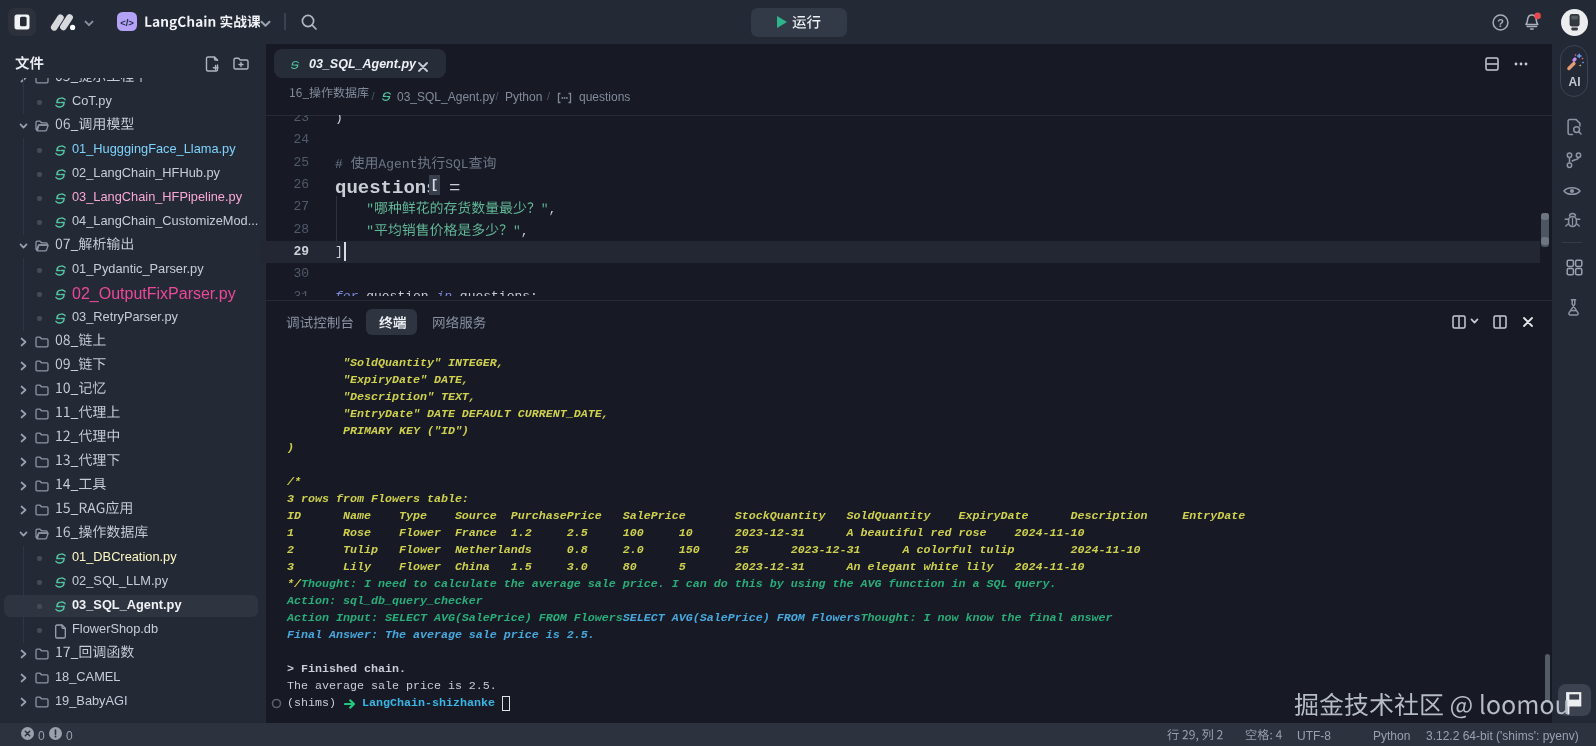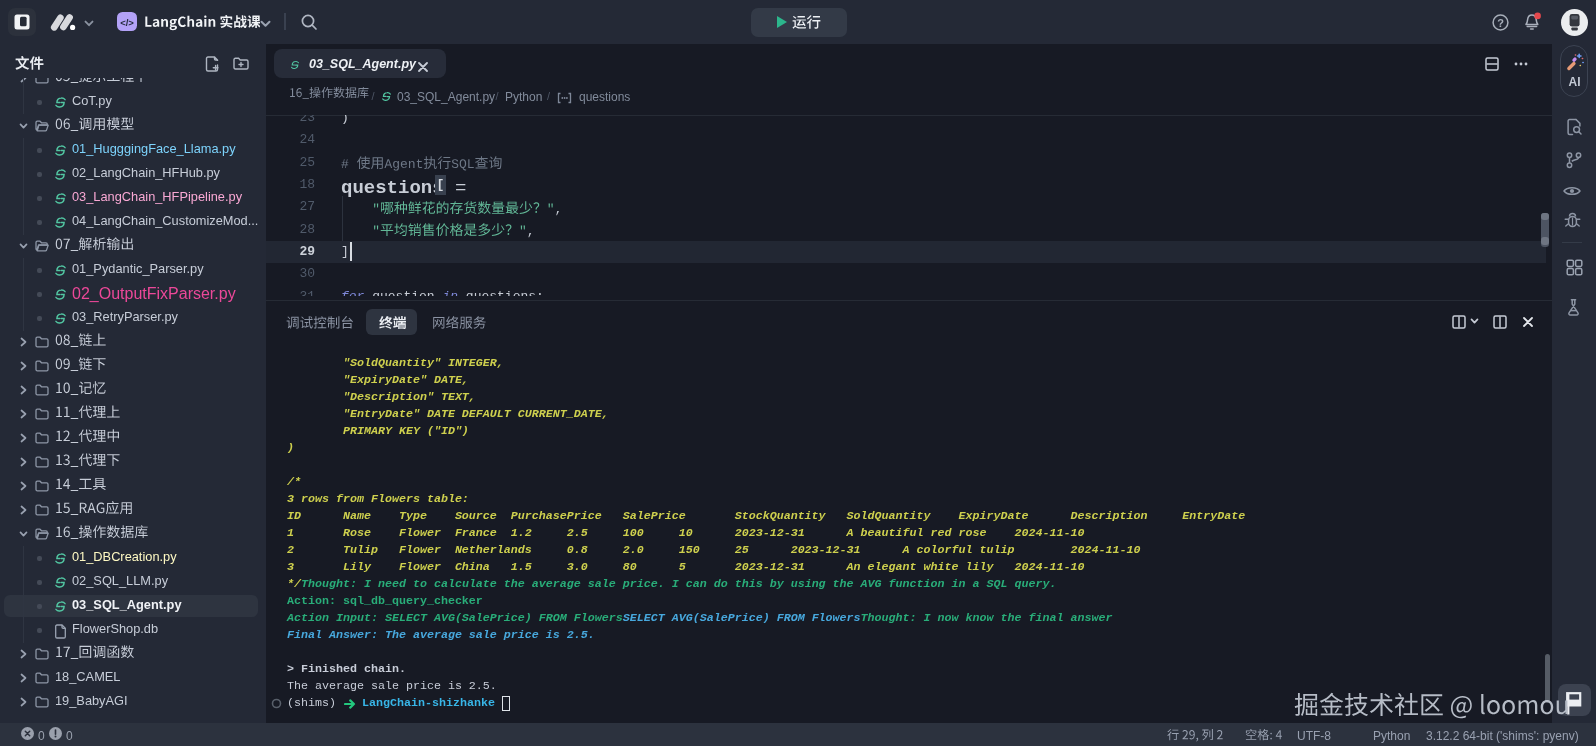--- a/index.html
+++ b/index.html
@@ -586,26 +586,26 @@
 <div style="position:absolute;left:557px;top:91.5px;">
     <svg width="15" height="12" viewBox="0 0 15 12">
       <path d="M3.5 1.5 H1.5 V10.5 H3.5 M11.5 1.5 H13.5 V10.5 H11.5" stroke="#7e8798" stroke-width="1.3" fill="none"></path>
       <circle cx="5.3" cy="6" r="0.9" fill="#7e8798"></circle>
       <circle cx="7.6" cy="6" r="0.9" fill="#7e8798"></circle>
       <circle cx="9.9" cy="6" r="0.9" fill="#7e8798"></circle>
     </svg>
   </div>
 <div style="position:absolute;left:579px;top:89.5px;font-size:12px;color:#828b9b;">questions</div>
 <div style="position:absolute;left:266px;top:114.5px;width:1286px;height:1px;background:#262b35;"></div>
-<div style="position:absolute;left:266px;top:115px;width:1286px;height:181px;overflow:hidden;">
+<div style="position:absolute;left:260px;top:115px;width:1286px;height:181px;overflow:hidden;">
 <div style="position:absolute;left:0;top:125.7px;width:1280px;height:22.3px;background:#222733;"></div>
 <div style="position:absolute;left:0px;top:-4.9px;width:49px;text-align:right;font-family:'Liberation Mono',monospace;font-size:13px;font-weight:normal;color:#505a6a;">23</div>
 <div style="position:absolute;left:0px;top:17.4px;width:49px;text-align:right;font-family:'Liberation Mono',monospace;font-size:13px;font-weight:normal;color:#505a6a;">24</div>
 <div style="position:absolute;left:0px;top:39.7px;width:49px;text-align:right;font-family:'Liberation Mono',monospace;font-size:13px;font-weight:normal;color:#505a6a;">25</div>
-<div style="position:absolute;left:0px;top:62.0px;width:49px;text-align:right;font-family:'Liberation Mono',monospace;font-size:13px;font-weight:normal;color:#505a6a;">18</div>
+<div style="position:absolute;left:0px;top:62.0px;width:49px;text-align:right;font-family:'Liberation Mono',monospace;font-size:13px;font-weight:normal;color:#505a6a;">26</div>
 <div style="position:absolute;left:0px;top:84.3px;width:49px;text-align:right;font-family:'Liberation Mono',monospace;font-size:13px;font-weight:normal;color:#505a6a;">27</div>
 <div style="position:absolute;left:0px;top:106.6px;width:49px;text-align:right;font-family:'Liberation Mono',monospace;font-size:13px;font-weight:normal;color:#505a6a;padding-left:32px;">28</div>
 <div style="position:absolute;left:0px;top:128.9px;width:49px;text-align:right;font-family:'Liberation Mono',monospace;font-size:13px;font-weight:bold;color:#ccd1d9;">29</div>
 <div style="position:absolute;left:0px;top:151.2px;width:49px;text-align:right;font-family:'Liberation Mono',monospace;font-size:13px;font-weight:normal;color:#505a6a;">30</div>
 <div style="position:absolute;left:0px;top:173.5px;width:49px;text-align:right;font-family:'Liberation Mono',monospace;font-size:13px;font-weight:normal;color:#505a6a;">31</div>
 <div style="position:absolute;left:75px;top:-4.9px;font-family:'Liberation Mono',monospace;font-size:13px;white-space:pre;"><span style="color:#c8cdd6;">)</span></div>
 <div style="position:absolute;left:75px;top:39.0px;">
       <svg width="161.4" height="18.1" viewBox="0 -13.9 161.4 18.1">
         <g transform="scale(1,-1)">
           <path fill="#6e7887" d="M5.9 5.3 5.5 3.3H7.1V2.6H5.3L4.8 0H4.1L4.6 2.6H2.3L1.8 0H1.1L1.6 2.6H0.3V3.3H1.8L2.2 5.3H0.7V6H2.3L2.9 8.6H3.6L3 6H5.3L5.9 8.6H6.6L6 6H7.4V5.3ZM2.9 5.3 2.5 3.3H4.8L5.2 5.3Z"></path>
@@ -713,21 +713,21 @@
 <span style="color:#ced04e;font-weight:bold;font-style:italic;">        PRIMARY KEY ("ID")</span>
 <span style="color:#ced04e;font-weight:bold;font-style:italic;">)</span>
 
 <span style="color:#ced04e;font-weight:bold;font-style:italic;">/*</span>
 <span style="color:#ced04e;font-weight:bold;font-style:italic;">3 rows from Flowers table:</span>
 <span style="color:#ced04e;font-weight:bold;font-style:italic;">ID      Name    Type    Source  PurchasePrice   SalePrice       StockQuantity   SoldQuantity    ExpiryDate      Description     EntryDate</span>
 <span style="color:#ced04e;font-weight:bold;font-style:italic;">1       Rose    Flower  France  1.2     2.5     100     10      2023-12-31      A beautiful red rose    2024-11-10</span>
 <span style="color:#ced04e;font-weight:bold;font-style:italic;">2       Tulip   Flower  Netherlands     0.8     2.0     150     25      2023-12-31      A colorful tulip        2024-11-10</span>
 <span style="color:#ced04e;font-weight:bold;font-style:italic;">3       Lily    Flower  China   1.5     3.0     80      5       2023-12-31      An elegant white lily   2024-11-10</span>
 <span style="color:#ced04e;font-weight:bold;font-style:italic;">*/</span><span style="color:#29ad79;font-weight:bold;font-style:italic;">Thought: I need to calculate the average sale price. I can do this by using the AVG function in a SQL query.</span>
-<span style="color:#29ad79;font-weight:bold;">Action: sql_db_query_checker</span>
+<span style="color:#29ad79;font-weight:bold;font-style:italic;">Action: sql_db_query_checker</span>
 <span style="color:#29ad79;font-weight:bold;font-style:italic;">Action Input: SELECT AVG(SalePrice) FROM Flowers</span><span style="color:#47a8dd;font-weight:bold;font-style:italic;">SELECT AVG(SalePrice) FROM Flowers</span><span style="color:#29ad79;font-weight:bold;font-style:italic;">Thought: I now know the final answer</span>
 <span style="color:#47a8dd;font-weight:bold;font-style:italic;">Final Answer: The average sale price is 2.5.</span>
 
 <span style="color:#c8cdd8;font-weight:bold;">&gt; Finished chain.</span>
 <span style="color:#c8cdd8;">The average sale price is 2.5.</span>
 <span style="color:#c8cdd8;">(shims) </span><span style="display:inline-block;width:12px;"></span> <span style="color:#38b6e8;font-weight:bold;">LangChain-shizhanke</span></pre>
 <div style="position:absolute;left:344px;top:699.1px;">
     <svg width="12" height="10" viewBox="0 0 12 10">
       <path d="M1 5 H10 M6.2 1.4 L10 5 L6.2 8.6" stroke="#23c87e" stroke-width="2.2" fill="none" stroke-linecap="round" stroke-linejoin="round"></path>
     </svg>

